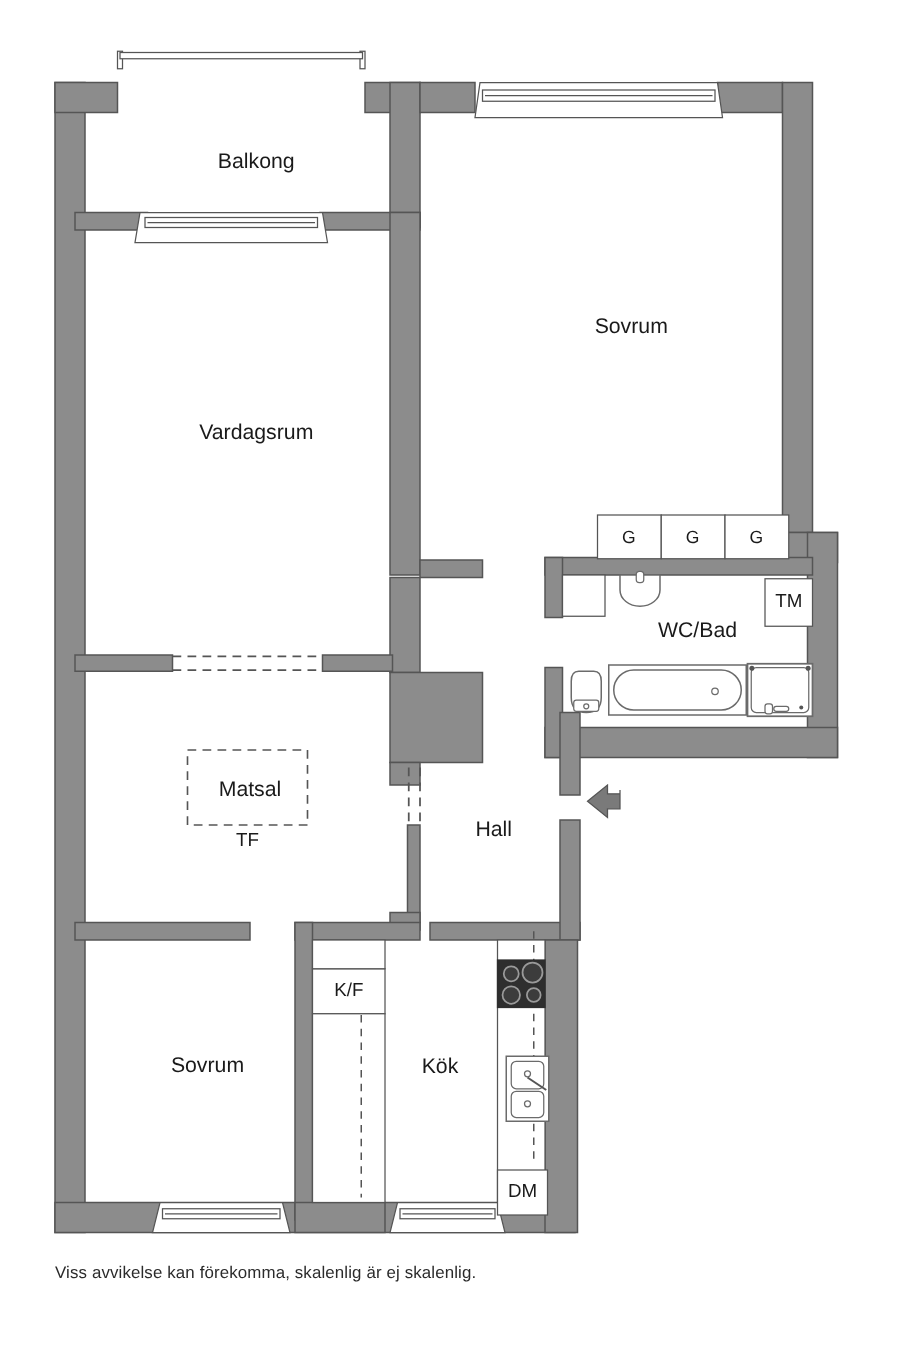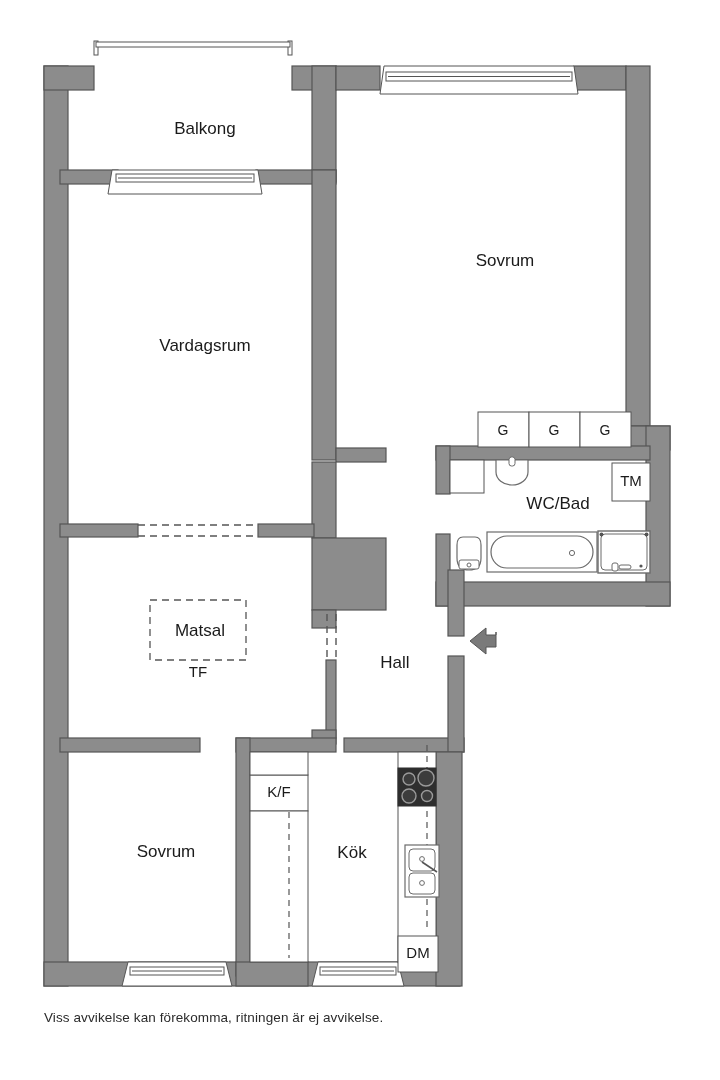--- a/index.html
+++ b/index.html
@@ -260,15 +260,15 @@
     </g>
 
     <g>
       <text class="small-label" x="503" y="431">G</text>
       <text class="small-label" x="554" y="431">G</text>
       <text class="small-label" x="605" y="431">G</text>
     </g>
 
   </svg>
 
-  <div class="disclaimer">Viss avvikelse kan förekomma, ritningen är ej avvikelse.</div>
+  <div class="disclaimer">Viss avvikelse kan förekomma, skalenlig är ej skalenlig.</div>
 
 </div>
 
 </body></html>

